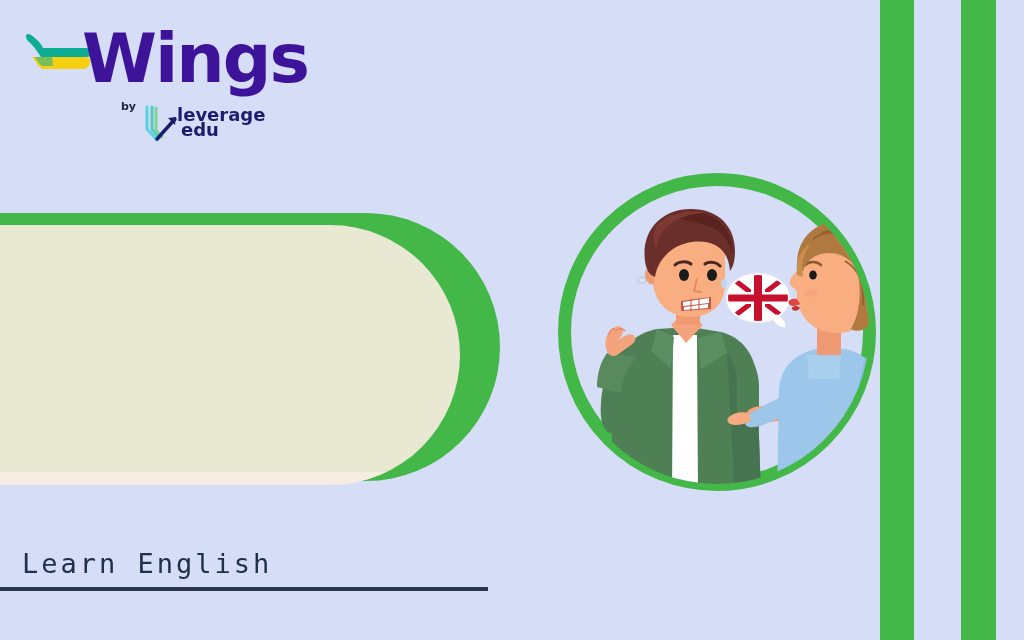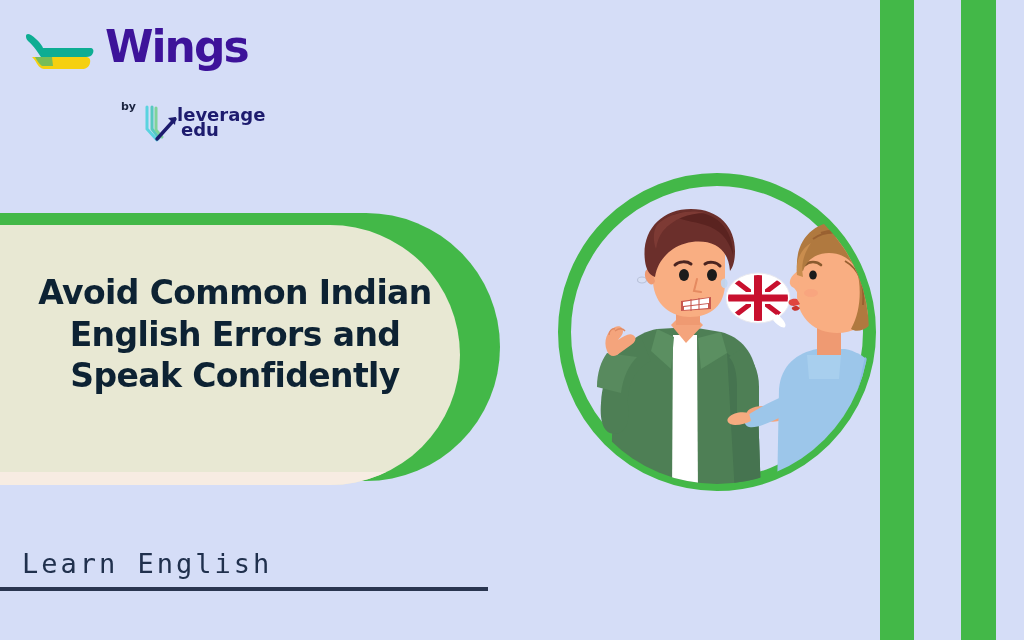--- a/index.html
+++ b/index.html
@@ -13,24 +13,23 @@
   
   .vbar{position:absolute;top:0;height:640px;background:#43b848;}
   #vbar1{left:880px;width:34px;}
   #vbar2{left:961px;width:35px;}
 
   
   #logo{position:absolute;left:22px;top:22px;width:230px;height:115px;}
   #logo-wing{position:absolute;left:0px;top:10px;width:72px;height:46px;}
   #logo-wings-text{
     position:absolute;left:60px;top:3px;
-    font-size:44px;font-weight:bold;color:#3d139a;
+    font-size:68px;font-weight:bold;color:#3d139a;
     letter-spacing:-2px;line-height:1;
     font-family:"DejaVu Sans", sans-serif;
-    margin-left:23px;
   }
   #logo-by{
     position:absolute;left:99px;top:78px;
     font-size:11px;font-weight:bold;color:#1b2440;
     font-family:"DejaVu Sans", sans-serif;
   }
   #logo-lev-mark{position:absolute;left:122px;top:83px;width:34px;height:38px;}
   #logo-lev-text{
     position:absolute;left:155px;top:85px;
     font-size:18px;font-weight:bold;color:#1d1b6e;line-height:15px;
@@ -107,21 +106,20 @@
     <div id="logo-lev-text">
       <span class="l1">leverage</span>
       <span class="l2">edu</span>
     </div>
   </div>
 
   <div id="title-green"></div>
   <div id="title-panel">
     <div id="title-panel-foot"></div>
   </div>
-  <div id="title-text">Avoid Common Indian English Errors and Speak Confidently</div>
 
   <div id="footer-label">Learn English</div>
   <div id="footer-rule"></div>
 
   <div id="illus">
     <div id="ring"></div>
 
     <svg id="art" viewBox="0 0 350 360">
       <defs>
         <clipPath id="ringclip">

